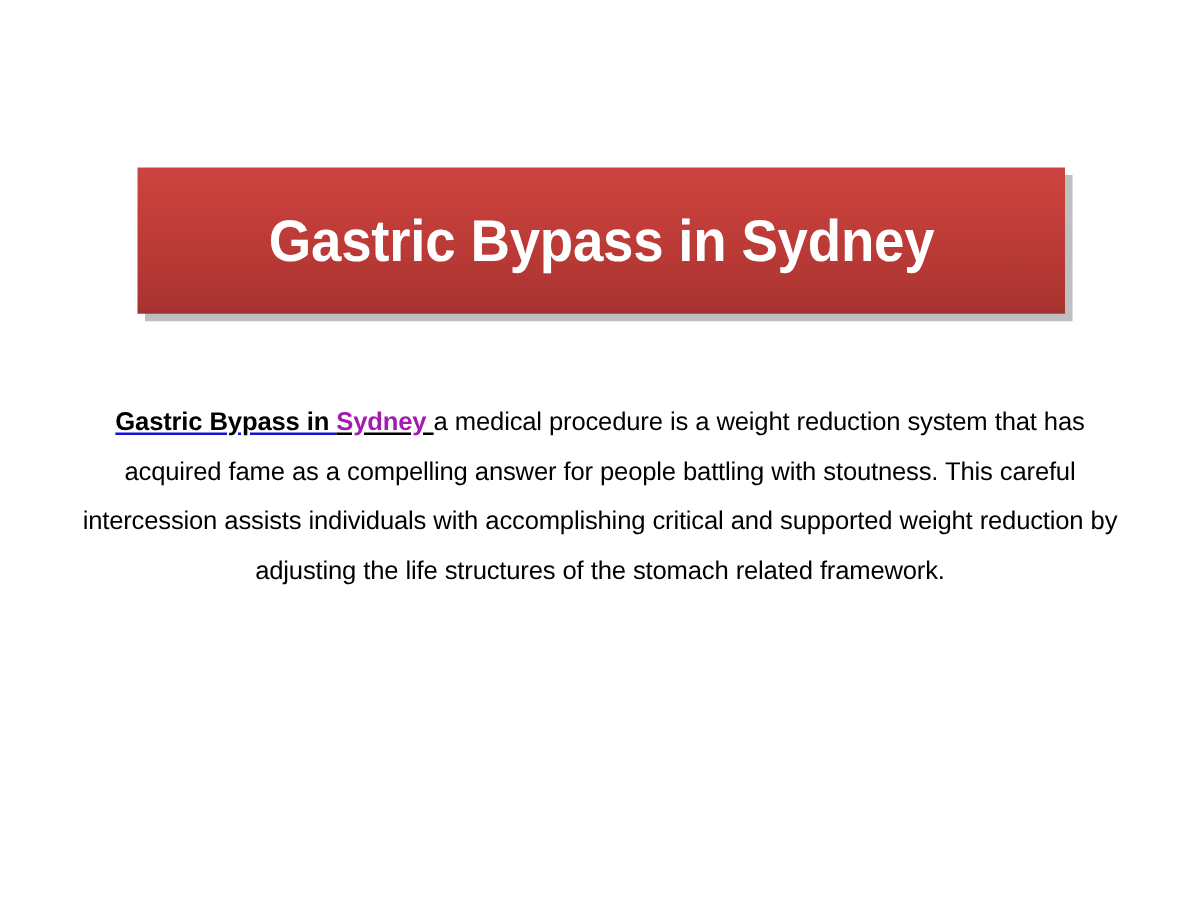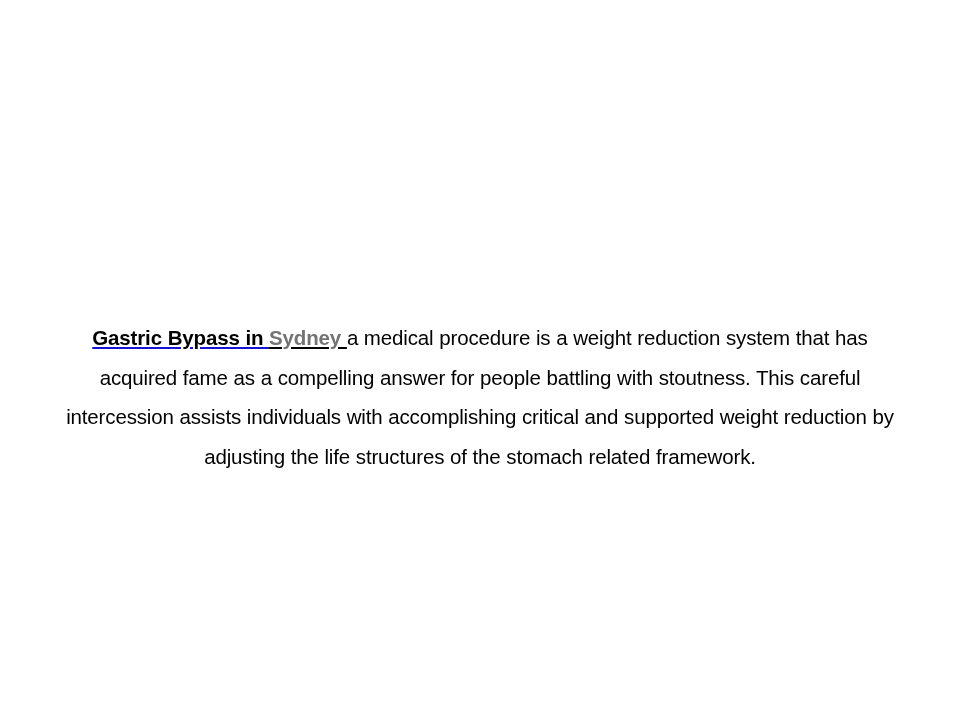--- a/index.html
+++ b/index.html
@@ -86,30 +86,36 @@
     word-spacing: 0.2px;
     text-align: center;
   }
   .link-blue {
     color: #000000;
     font-weight: bold;
     text-decoration: underline;
     text-decoration-color: #1414d2;
   }
   .link-black {
-    color: #737373;
+    color: #a21caf;
     font-weight: bold;
     text-decoration: underline;
     text-decoration-color: #000000;
     margin-top: 24px;
   }
 </style>
 </head>
 <body>
 
 <div class="slide">
 
+  <div class="title-banner-wrap">
+    <div class="title-banner-shadow"></div>
+    <div class="title-banner">
+      <div class="title-text">Gastric Bypass in Sydney</div>
+    </div>
+  </div>
 
   <div class="body-block">
     <p class="body-paragraph"><a class="link-blue" href="#">Gastric Bypass in </a><span class="link-black">Sydney </span><span>a medical procedure is a weight reduction system that has acquired fame as a compelling answer for people battling with stoutness. This careful intercession assists individuals with accomplishing critical and supported weight reduction by adjusting the life structures of the stomach related framework.</span></p>
   </div>
 
 </div>
 
 </body></html>

